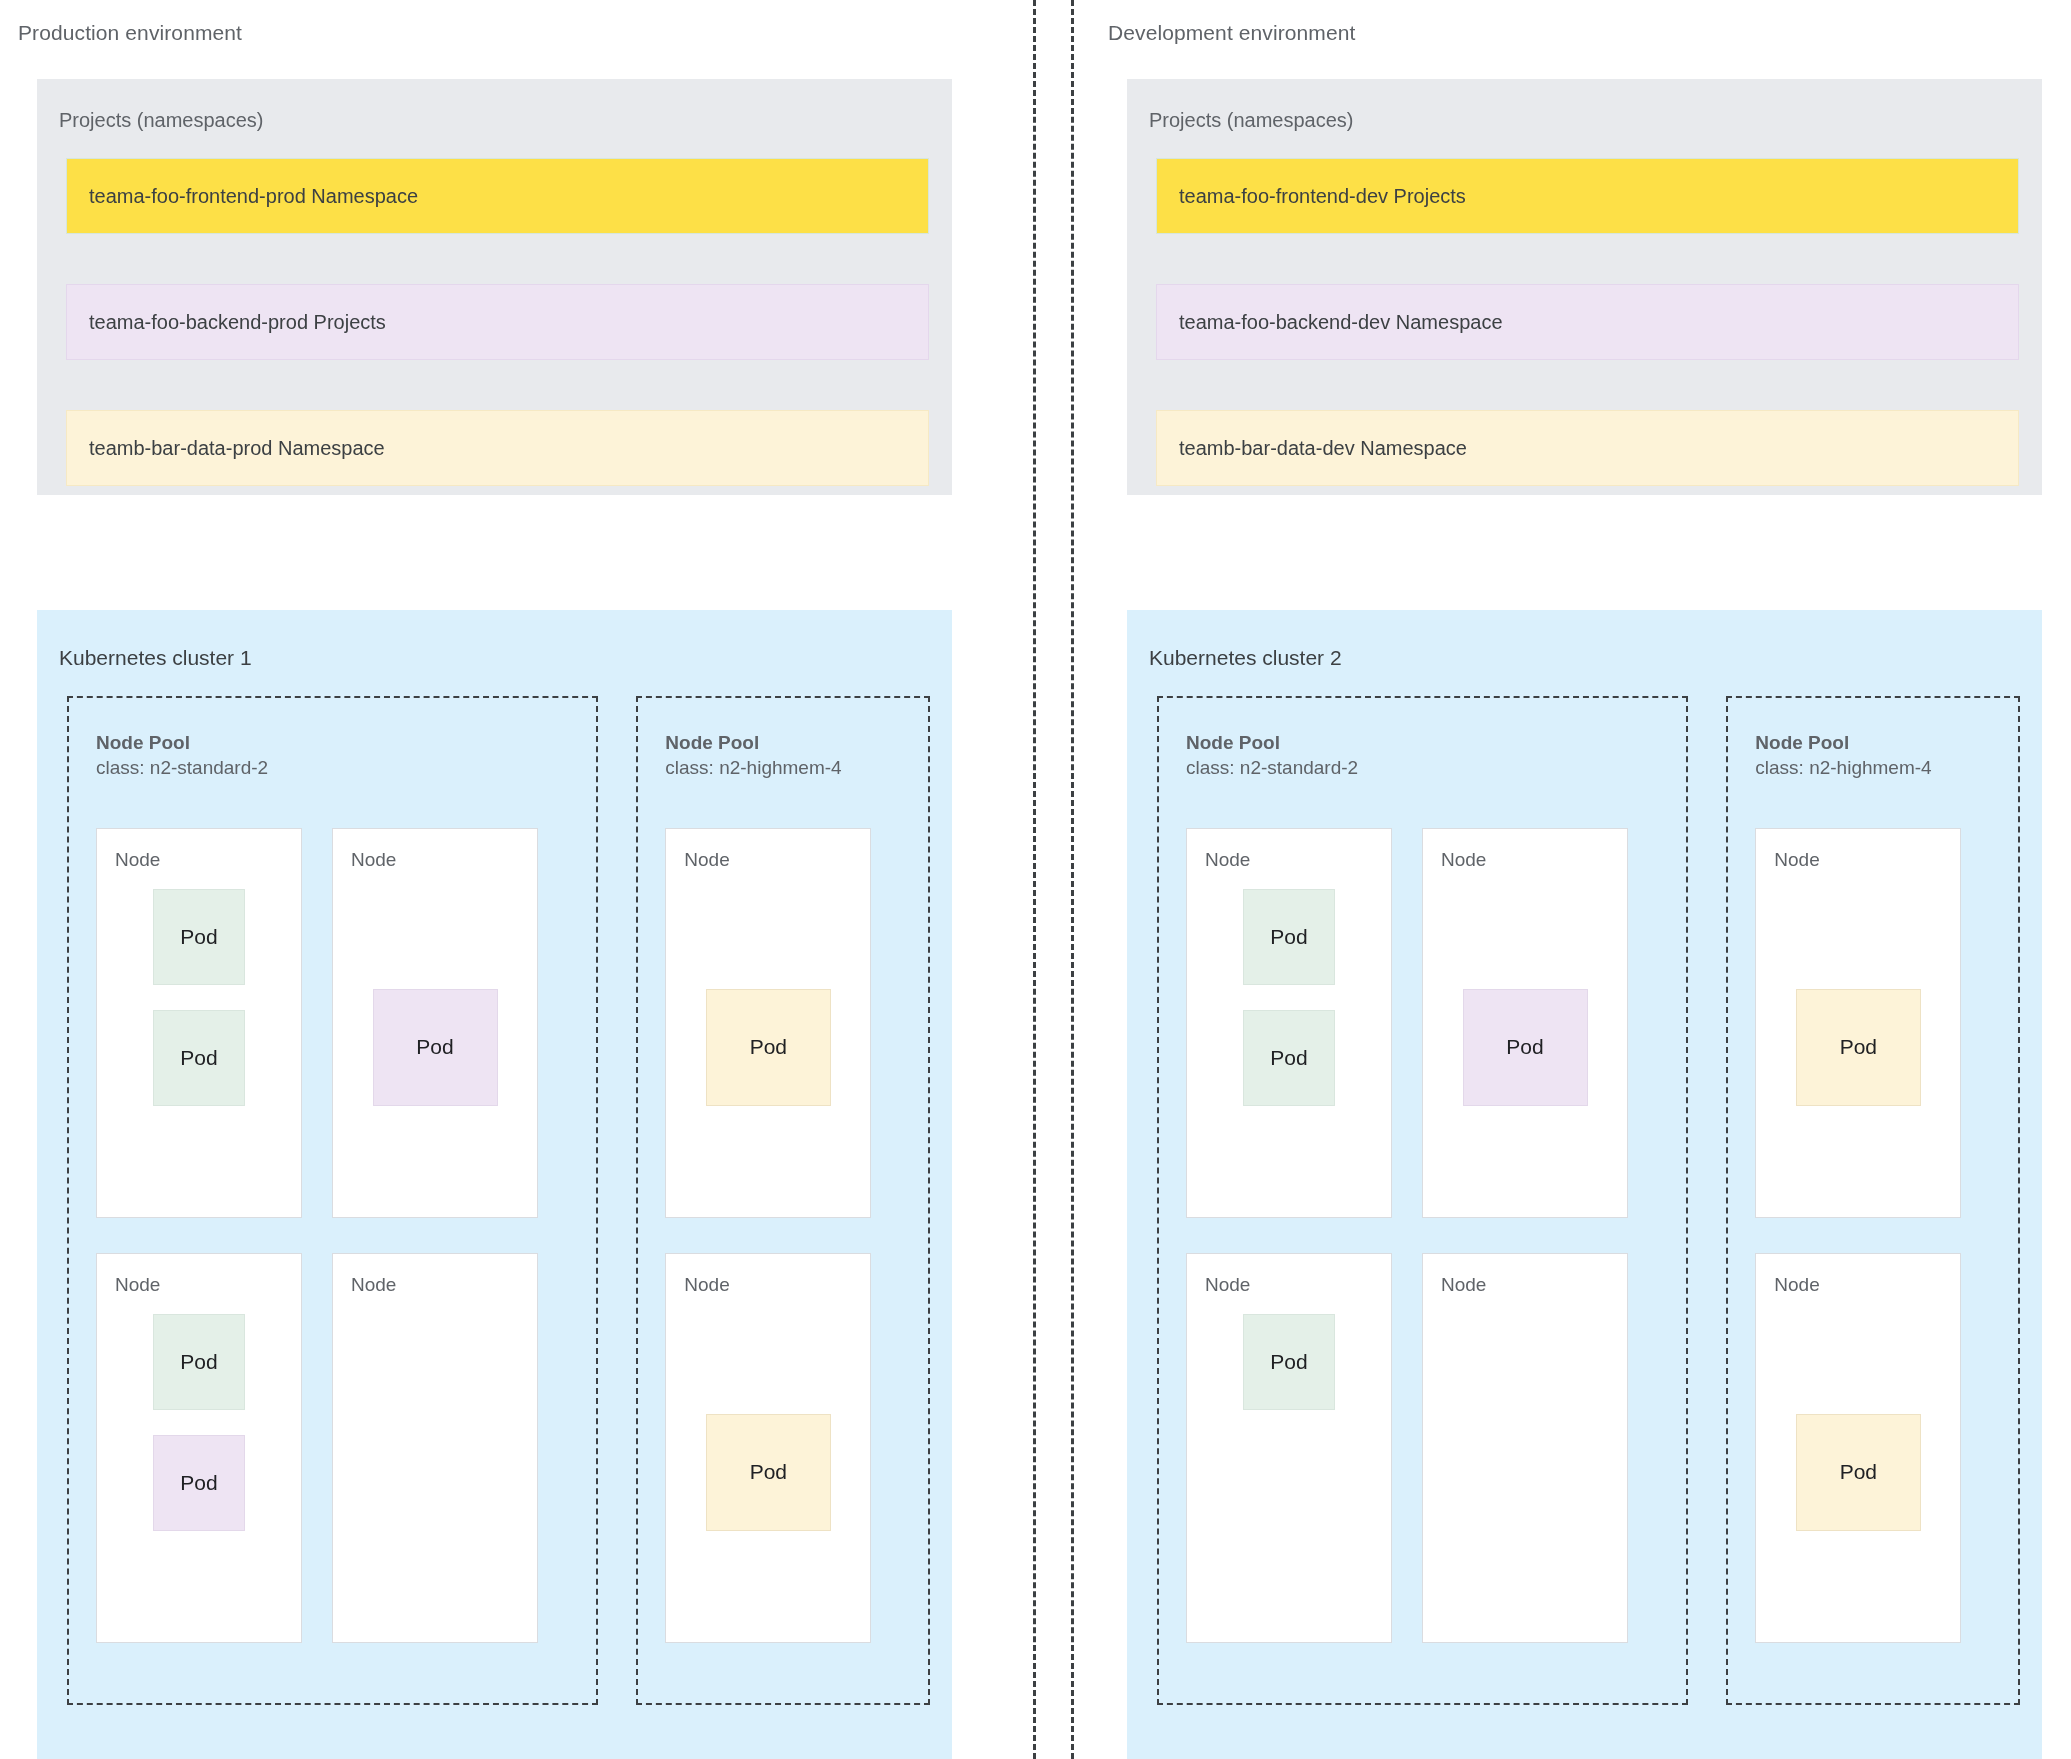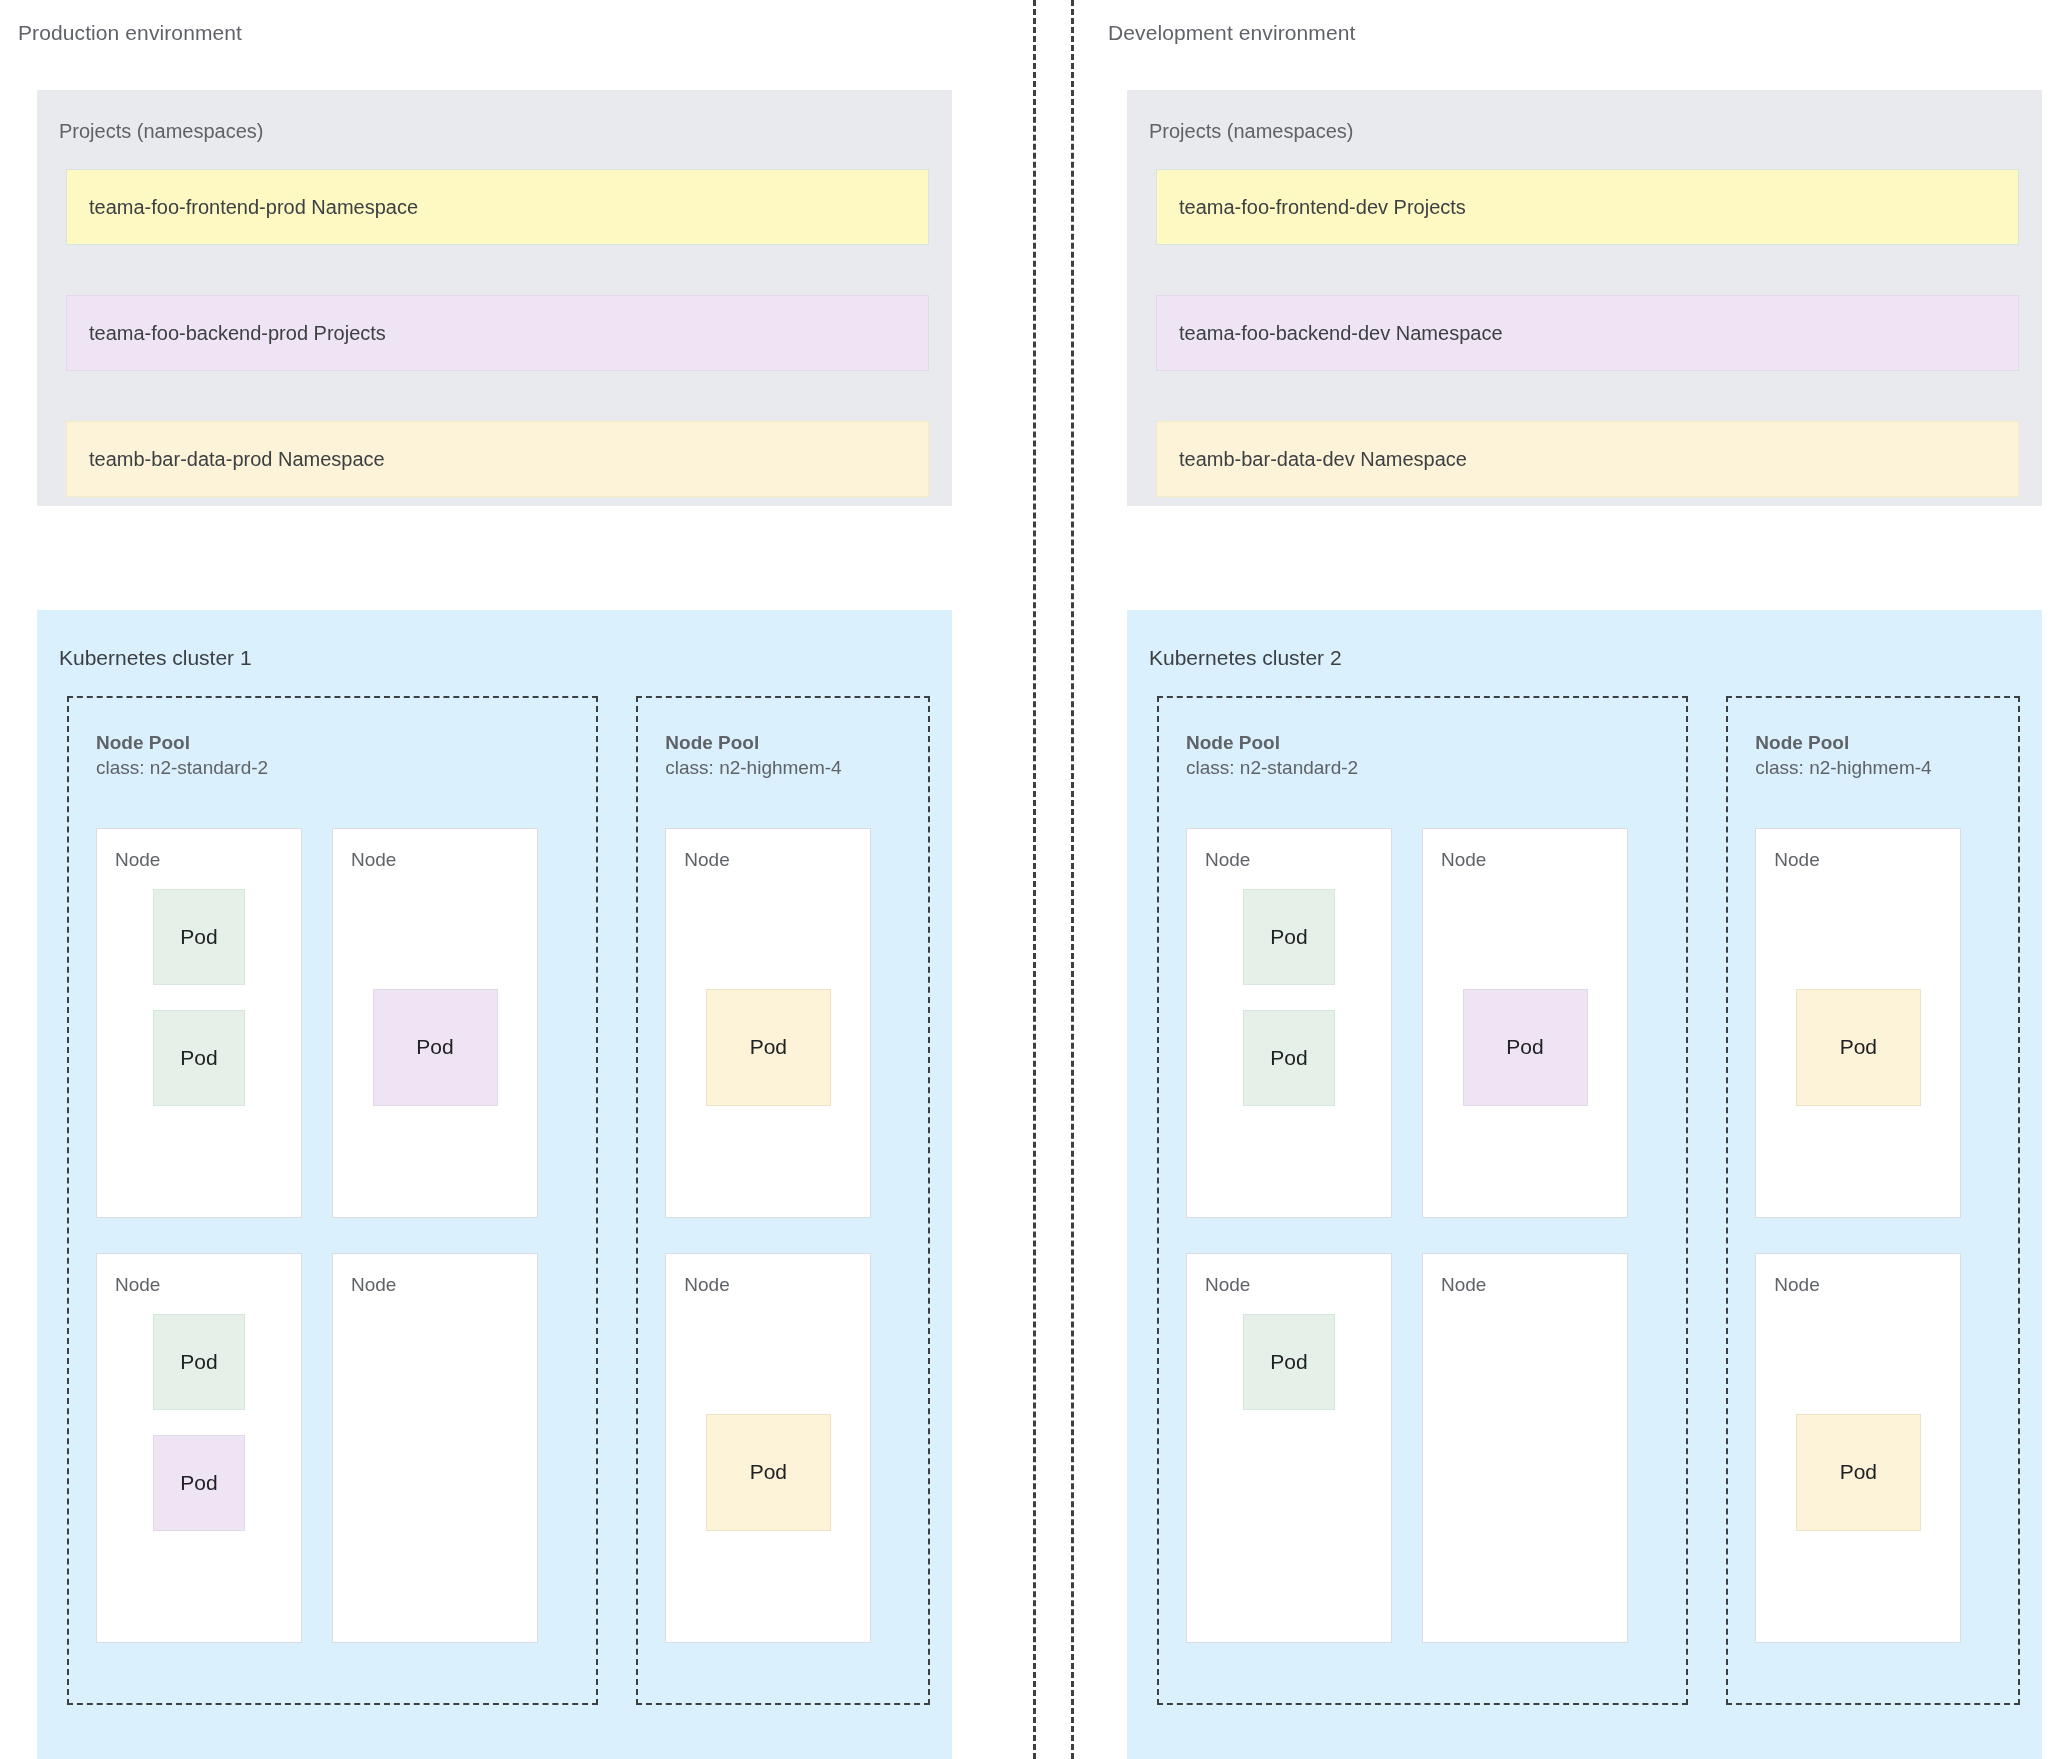--- a/index.html
+++ b/index.html
@@ -29,21 +29,21 @@
   .env.dev{left:1090px;}
 
   .env-title{
     position:absolute;left:18px;top:21px;
     font-size:21px;color:#5f6368;letter-spacing:0.1px;
     white-space:nowrap;
   }
 
   
   .projects{
-    position:absolute;left:37px;top:90px;
+    position:absolute;left:37px;top:79px;
     width:915px;height:416px;
     background:#e8eaed;
     box-sizing:border-box;
   }
   .projects-title{
     position:absolute;left:22px;top:30px;
     font-size:20px;color:#5f6368;white-space:nowrap;
   }
   .ns-list{
     position:absolute;left:29px;top:79px;right:23px;
@@ -53,21 +53,21 @@
     box-sizing:border-box;
     border:1px solid rgba(0,0,0,.06);
     margin-bottom:50px;
     position:relative;
   }
   .ns:last-child{margin-bottom:0;}
   .ns-label{
     position:absolute;left:22px;top:50%;transform:translateY(-50%);
     font-size:20px;color:#3c4043;white-space:nowrap;
   }
-  .ns.green{background:#fef9c3;border-color:#d6e6dc;}
+  .ns.green{background:#fde047;border-color:#d6e6dc;}
   .ns.purple{background:#eee4f3;border-color:#e4d7ec;}
   .ns.yellow{background:#fdf3d8;border-color:#f6e9c4;}
 
   
   .cluster{
     position:absolute;left:37px;top:610px;
     width:915px;height:1149px;
     background:#daf0fc;
     box-sizing:border-box;
   }

